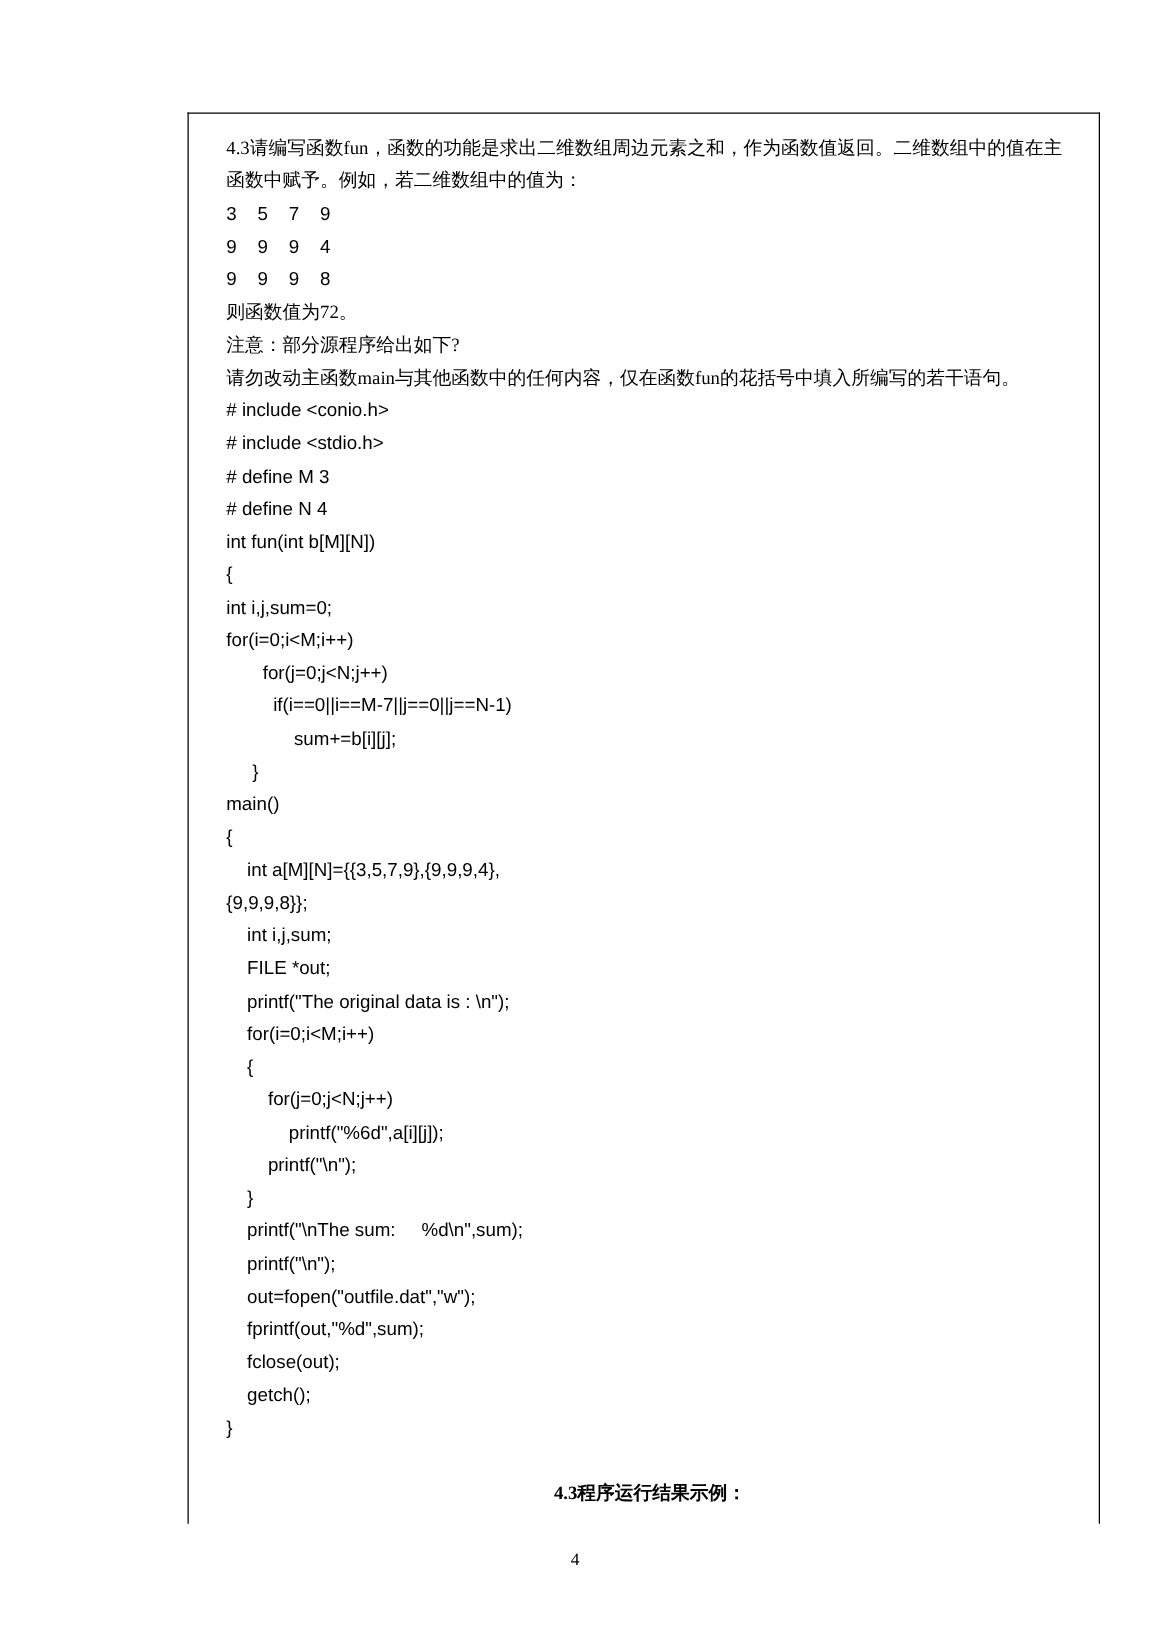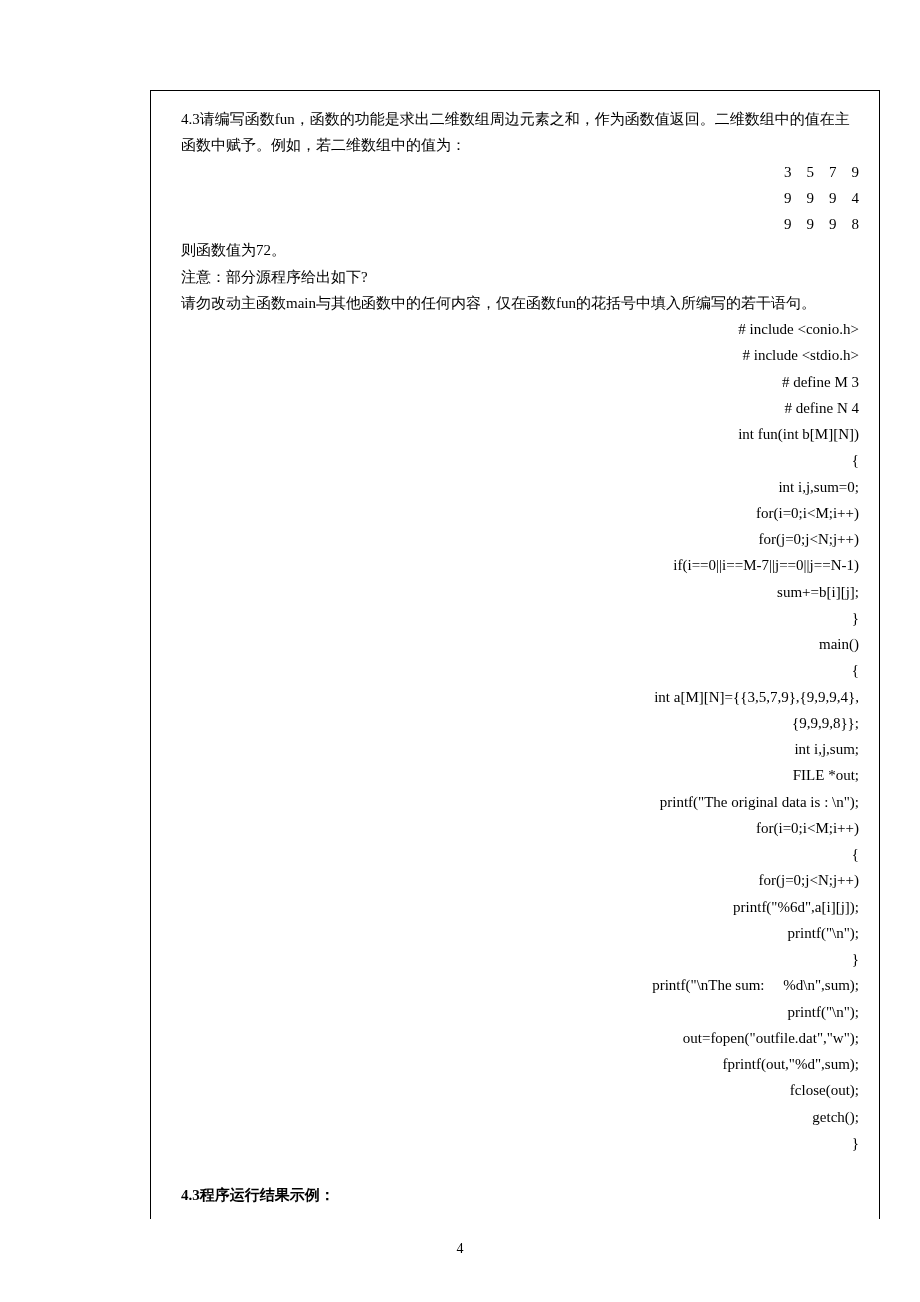--- a/index.html
+++ b/index.html
@@ -25,25 +25,25 @@
     border-bottom: none;
     padding: 15px 20px 10px 30px;
     min-height: 1100px;
     box-sizing: border-box;
   }
   .line {
     white-space: pre-wrap;
     word-break: break-all;
   }
   .code {
-    font-family: Liberation Serif, serif;
-    text-align: right;
+    font-family: Liberation Sans, sans-serif;
   }
   .bold {
     font-weight: bold;
+    text-align: center;
   }
   .page-number {
     text-align: center;
     padding-top: 18px;
     font-family: "Times New Roman", serif;
     font-size: 14px;
   }
 </style>
 </head>
 <body>

